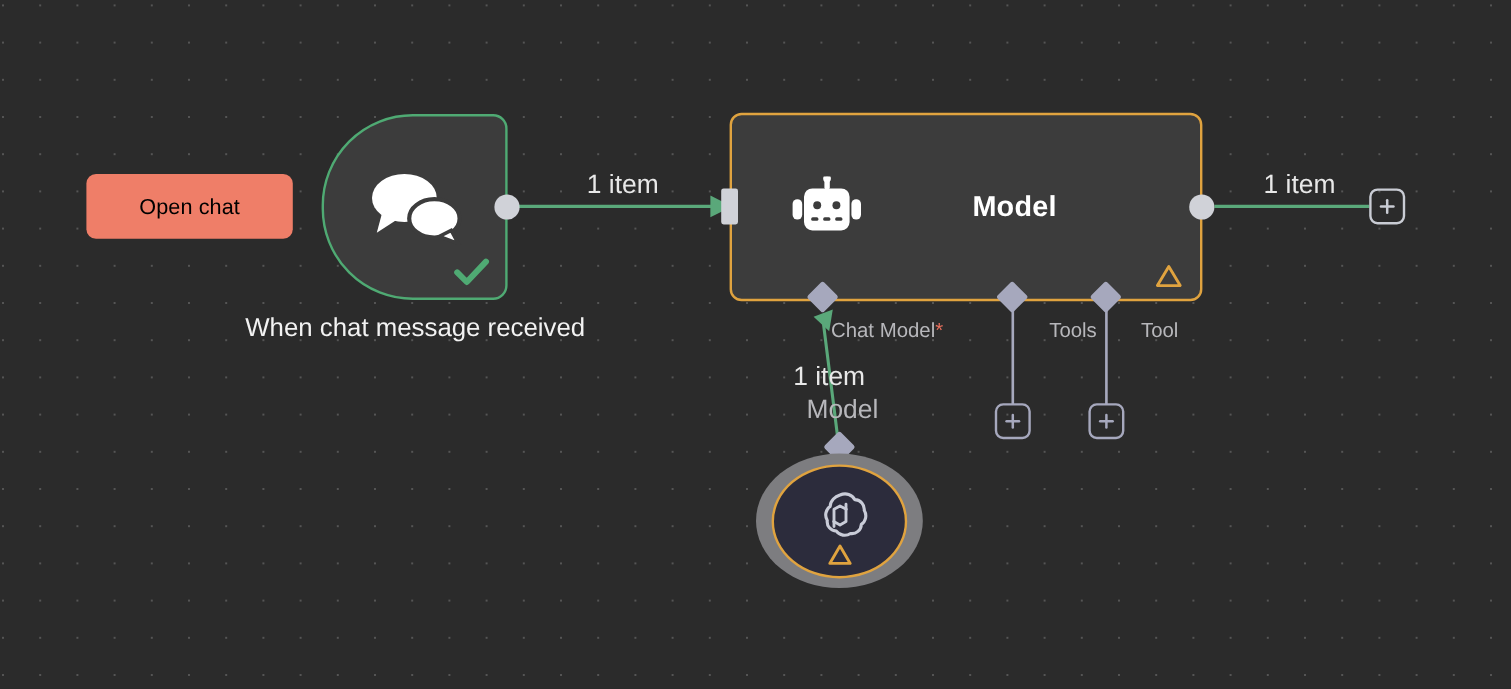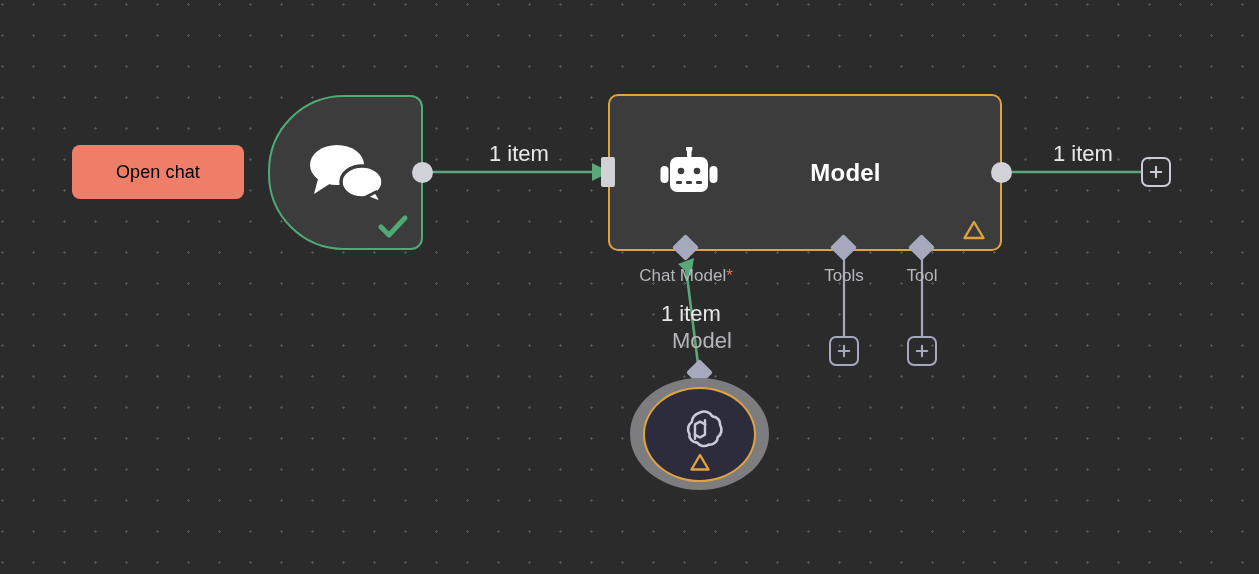--- a/index.html
+++ b/index.html
@@ -121,21 +121,21 @@
     width: 19px; height: 19px;
     background: #a6a8bd;
     transform: rotate(45deg);
     border-radius: 2px;
   }
   .sub-label {
     position: absolute;
     color: #b7b7bb;
     font-size: 17px;
     white-space: nowrap;
-    text-align: center;
+    text-align: right;
   }
   .req-star { color: #e8705d; }
 
   
   .plus-btn {
     position: absolute;
     width: 30px; height: 30px;
     border: 2px solid #a6a8bd;
     border-radius: 7px;
     background: transparent;
@@ -221,20 +221,21 @@
     </span>
     <span class="check-mark">
       <svg viewBox="0 0 30 26" width="30" height="26">
         <path d="M3 13 L11 21 L27 4" stroke="#4faa73" stroke-width="5" fill="none" stroke-linecap="round" stroke-linejoin="round"></path>
       </svg>
     </span>
   </div>
 
   <span class="port-circle" style="left:412px; top:162px;"></span>
 
+  <div class="trigger-label">When chat message received</div>
 
   <div class="edge-label" style="left:489px; top:141px;">1 item</div>
 
   <div class="agent-node">
     <div class="agent-inner">
       <span class="robot-icon">
         <svg viewBox="0 0 60 52" width="60" height="52">
           <rect x="28" y="0" width="4.5" height="11" rx="2" fill="#ffffff"></rect>
           <circle cx="30.2" cy="1.8" r="3.2" fill="#ffffff"></circle>
           <rect x="11" y="10" width="38" height="35" rx="7" fill="#ffffff"></rect>

